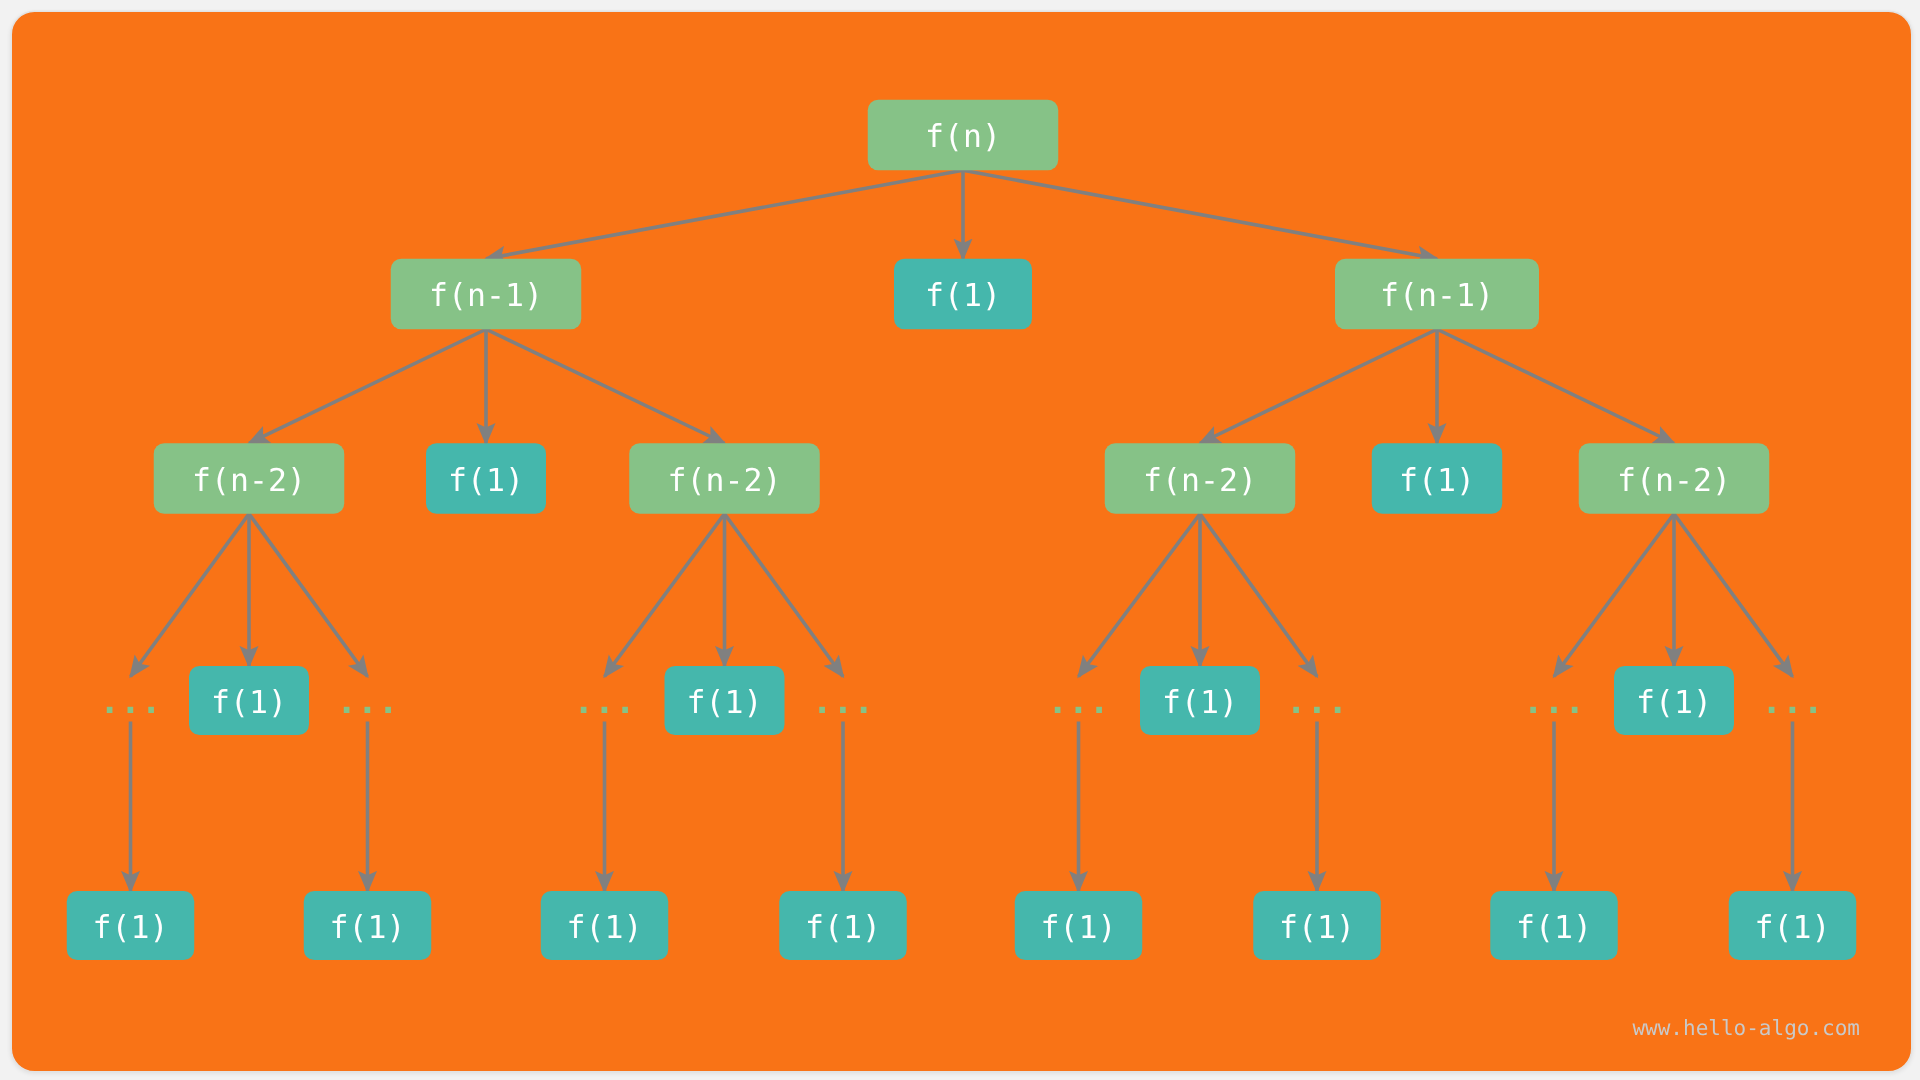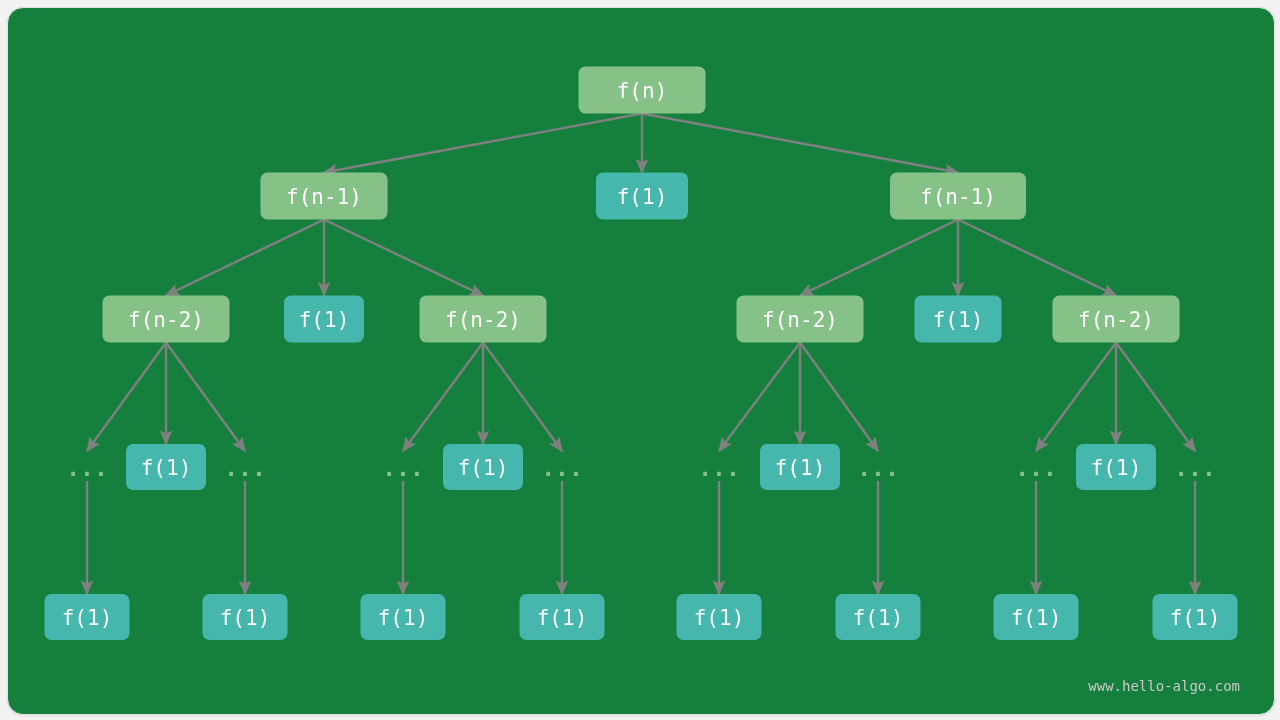--- a/index.html
+++ b/index.html
@@ -16,21 +16,21 @@
     width: 1280px;
     height: 720px;
     background: #f2f2f2;
   }
   #canvas-card {
     position: absolute;
     left: 7px;
     top: 7px;
     width: 1266px;
     height: 706px;
-    background: #15803d;
+    background: #f97316;
     border-radius: 16px;
     border: 1px solid #e3e3e3;
     box-shadow: 0 1px 3px rgba(0,0,0,0.07);
     overflow: hidden;
   }
   #tree-svg {
     position: absolute;
     left: 0;
     top: 0;
     width: 1266px;

